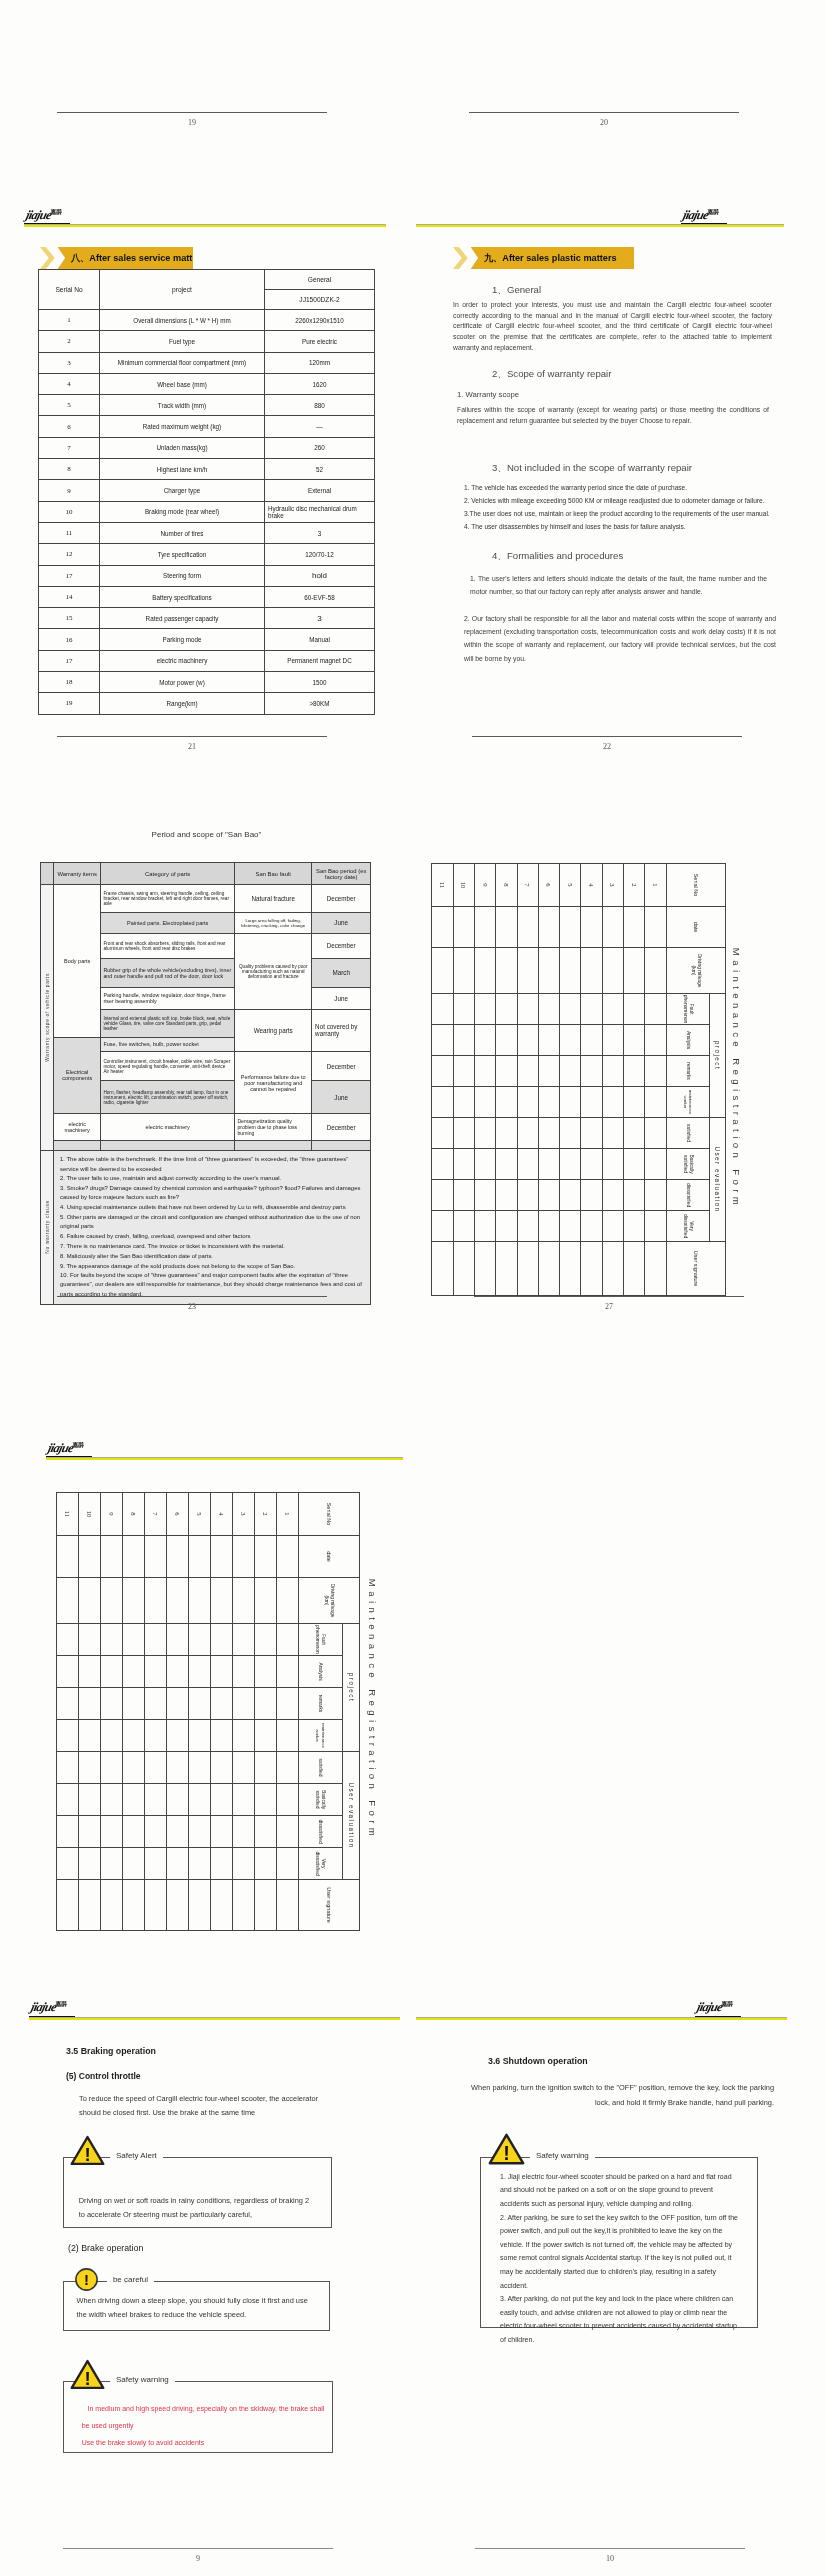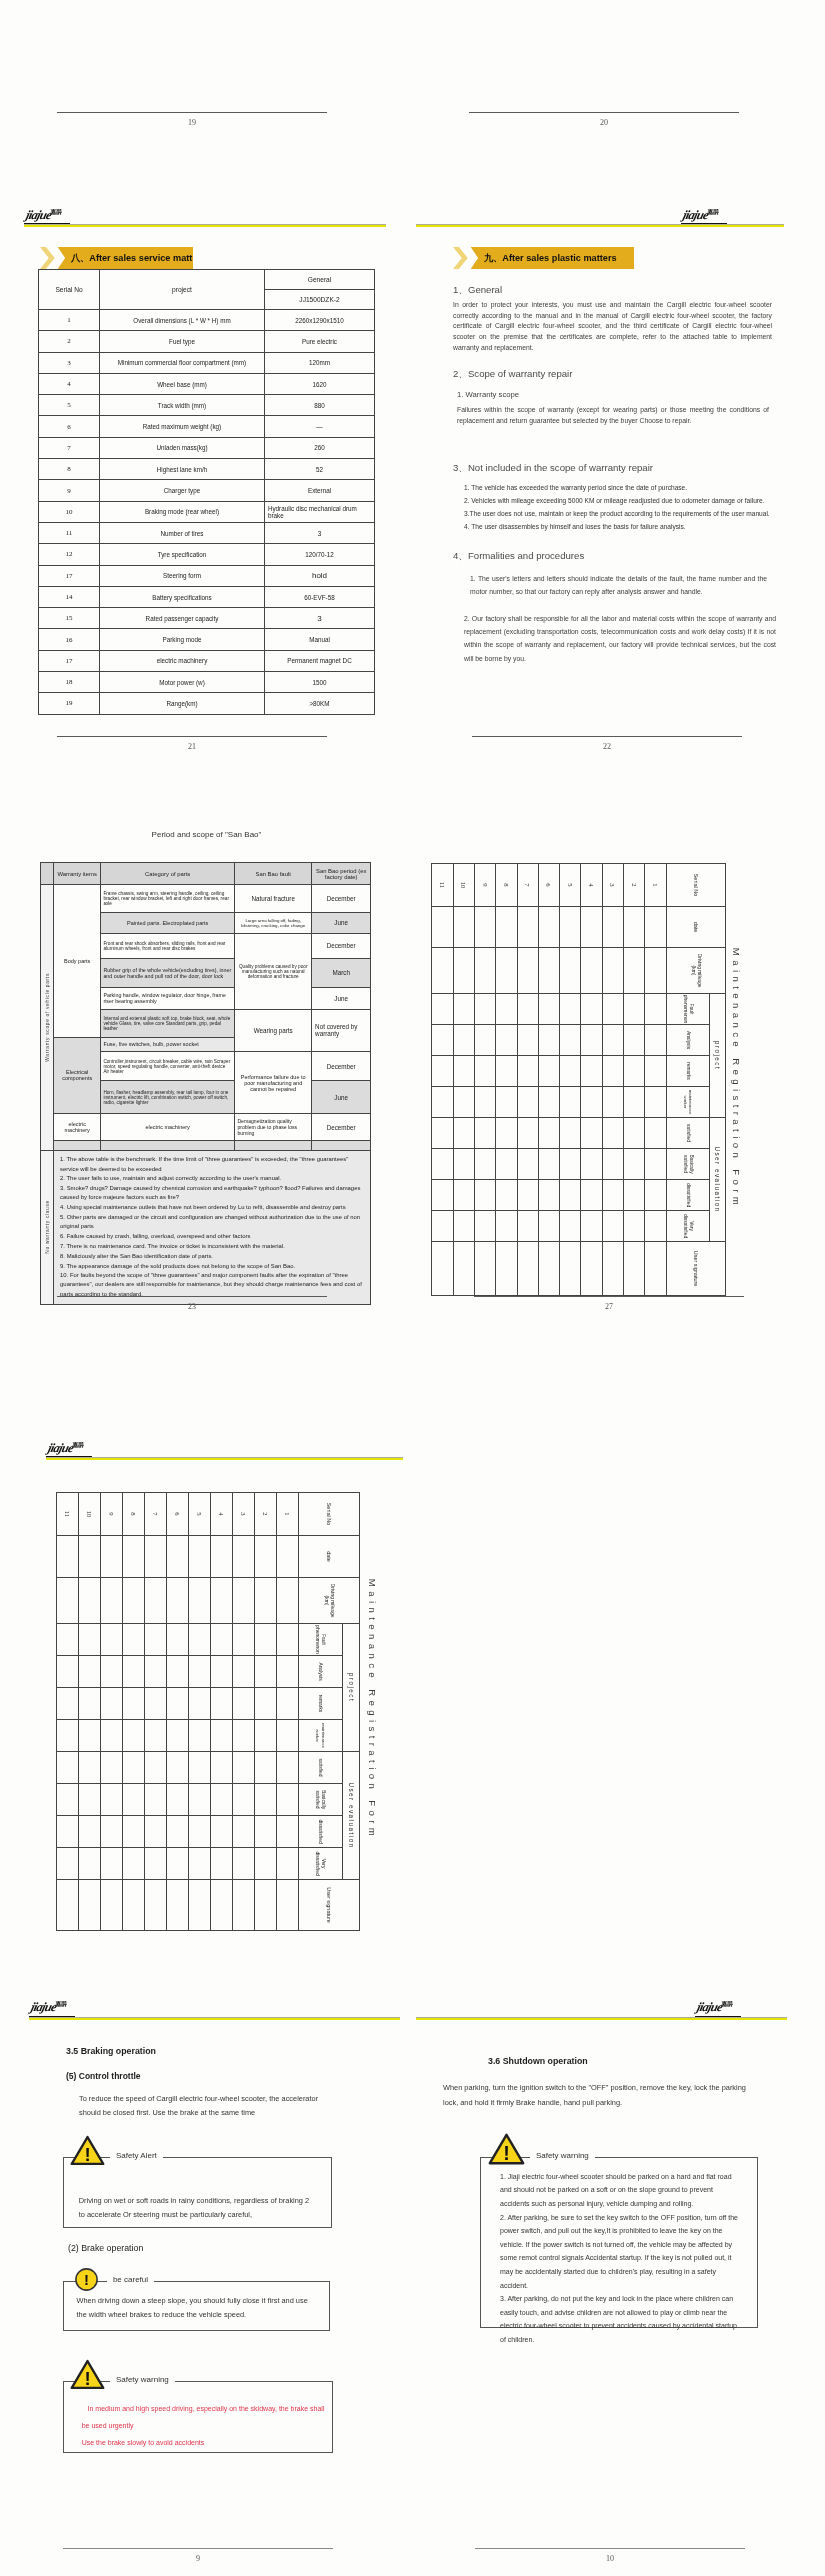--- a/index.html
+++ b/index.html
@@ -54,21 +54,21 @@
   .rot-wrap{position:absolute;}
   .rot-inner{position:absolute;left:0;top:0;transform-origin:0 0;}
   .reg-title{text-align:center;font-size:9.6px;letter-spacing:4.4px;color:#3a3a3a;white-space:nowrap;}
   table.reg{border-collapse:collapse;table-layout:fixed;color:#222;}
   table.reg th,table.reg td{border:0.7px solid #444;font-weight:normal;text-align:center;vertical-align:middle;padding:0 0.7px;}
   table.reg th{font-size:4.9px;line-height:1.25;}
   table.reg th.grp{font-size:6.3px;letter-spacing:1.5px;}
   table.reg td.rn{font-family:"Liberation Serif",serif;font-size:6.6px;}
 
   
-  .h-num{position:absolute;font-size:9.6px;color:#4a4a4a;white-space:nowrap;}
+  .h-num{position:absolute;font-size:9.6px;color:#4a4a4a;white-space:nowrap;margin-left:39px;}
   .h-sub{position:absolute;font-size:7.7px;color:#3f3f3f;white-space:nowrap;}
   .body-txt{position:absolute;font-size:6.8px;line-height:10.7px;color:#3d3d3d;text-align:justify;}
   .list-item{font-size:6.6px;color:#333;margin-bottom:5.9px;white-space:nowrap;}
 
   
   .sec-h{position:absolute;font-weight:bold;font-size:8.8px;color:#1d1d1d;letter-spacing:0;white-space:nowrap;}
   .sub-h{position:absolute;font-weight:bold;font-size:8.5px;color:#222;white-space:nowrap;}
   .para{position:absolute;font-size:7.4px;line-height:14px;color:#333;}
   .warnbox{position:absolute;border:1.5px solid #555;}
   .warnbox .wlabel{position:absolute;top:-6.6px;font-size:8px;color:#333;background:#fdfdfc;padding:0 5.9px;white-space:nowrap;}
@@ -788,21 +788,21 @@
     <div class="pageline" style="left:63px;top:555px;width:270px;background:#888;"></div>
     <div class="pagenum" style="left:63px;top:561px;width:270px;">9</div>
   </div>
 
   <div class="abs" style="left:413px;top:1993px;width:413px;height:583px;">
     <div class="logo" style="left:282px;top:7.4px;">
       <span class="logo-text">jiajue</span><span class="logo-cn">嘉爵</span>
     </div>
     <div class="yline" style="left:2.9px;top:25px;width:371px;"></div>
     <div class="sec-h" style="left:75px;top:63px;text-align:right;">3.6 Shutdown operation</div>
-    <div class="para" style="left:30px;top:87px;width:318px;line-height:15.4px;">When parking, turn the ignition switch to the "OFF" position, remove the key, lock the parking lock, and hold it firmly Brake handle, hand pull parking.</div>
+    <div class="para" style="left:43px;top:87px;width:318px;line-height:15.4px;text-align:right;">When parking, turn the ignition switch to the "OFF" position, remove the key, lock the parking lock, and hold it firmly Brake handle, hand pull parking.</div>
 
     <div class="warnbox" style="left:67px;top:164px;width:278px;height:171px;">
       <div class="wicon" style="left:7.4px;top:-25px;">
         <svg width="37" height="32" viewBox="0 0 60 52">
             <path d="M30 3 L57 49 L3 49 Z" fill="#F7D417" stroke="#222" stroke-width="4" stroke-linejoin="round"></path>
             <text x="30" y="44" font-size="32" font-weight="bold" font-family="Liberation Sans, sans-serif" text-anchor="middle" fill="#111">!</text>
           </svg>
       </div>
       <div class="wlabel" style="left:49px;">Safety warning</div>
       <div class="wbody" style="left:19px;top:11.8px;width:243px;font-size:7px;line-height:13.6px;">

